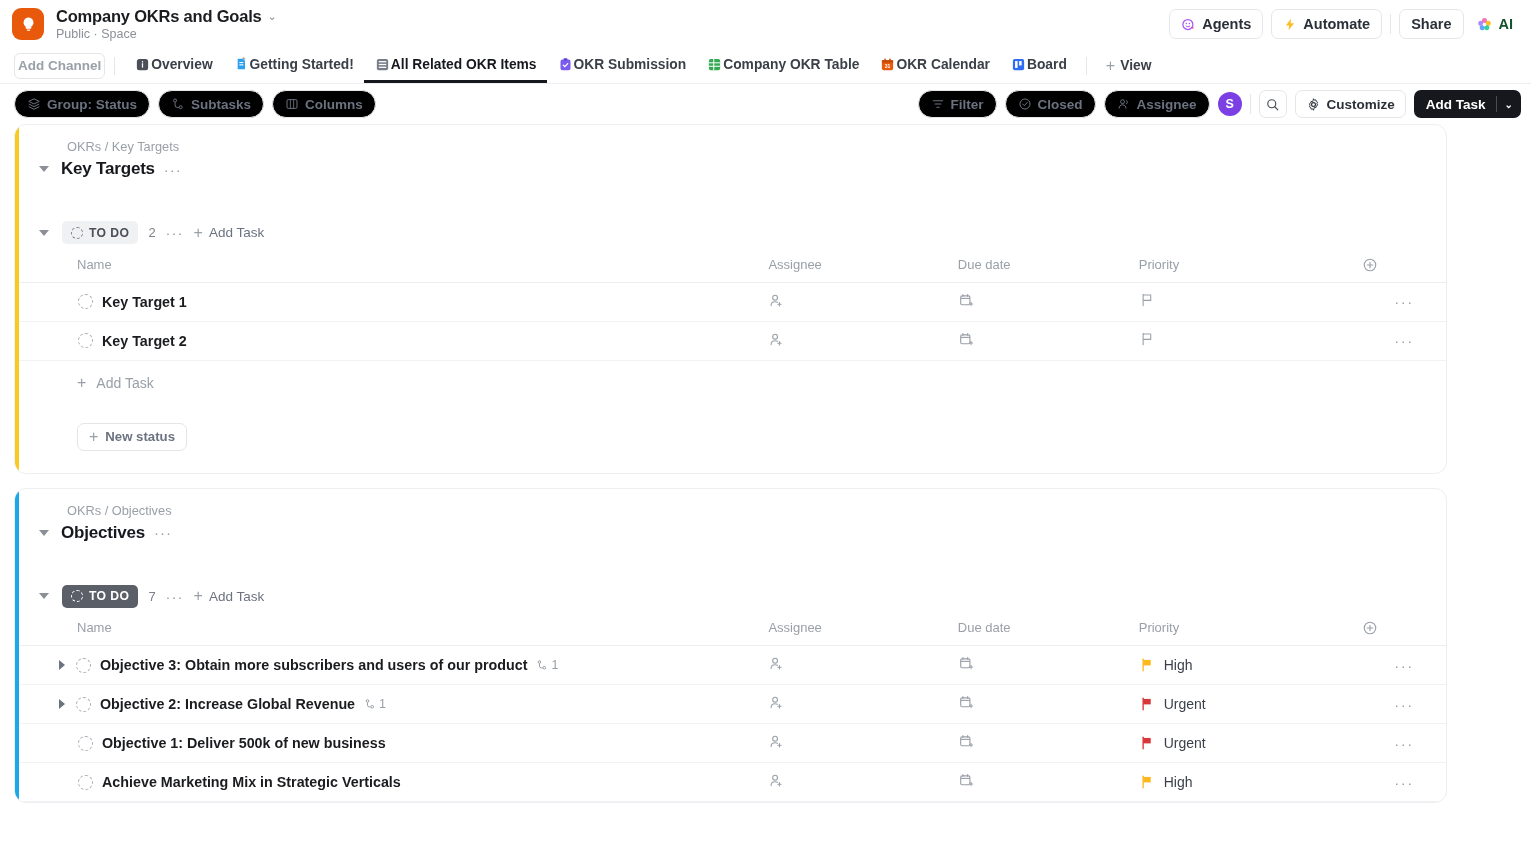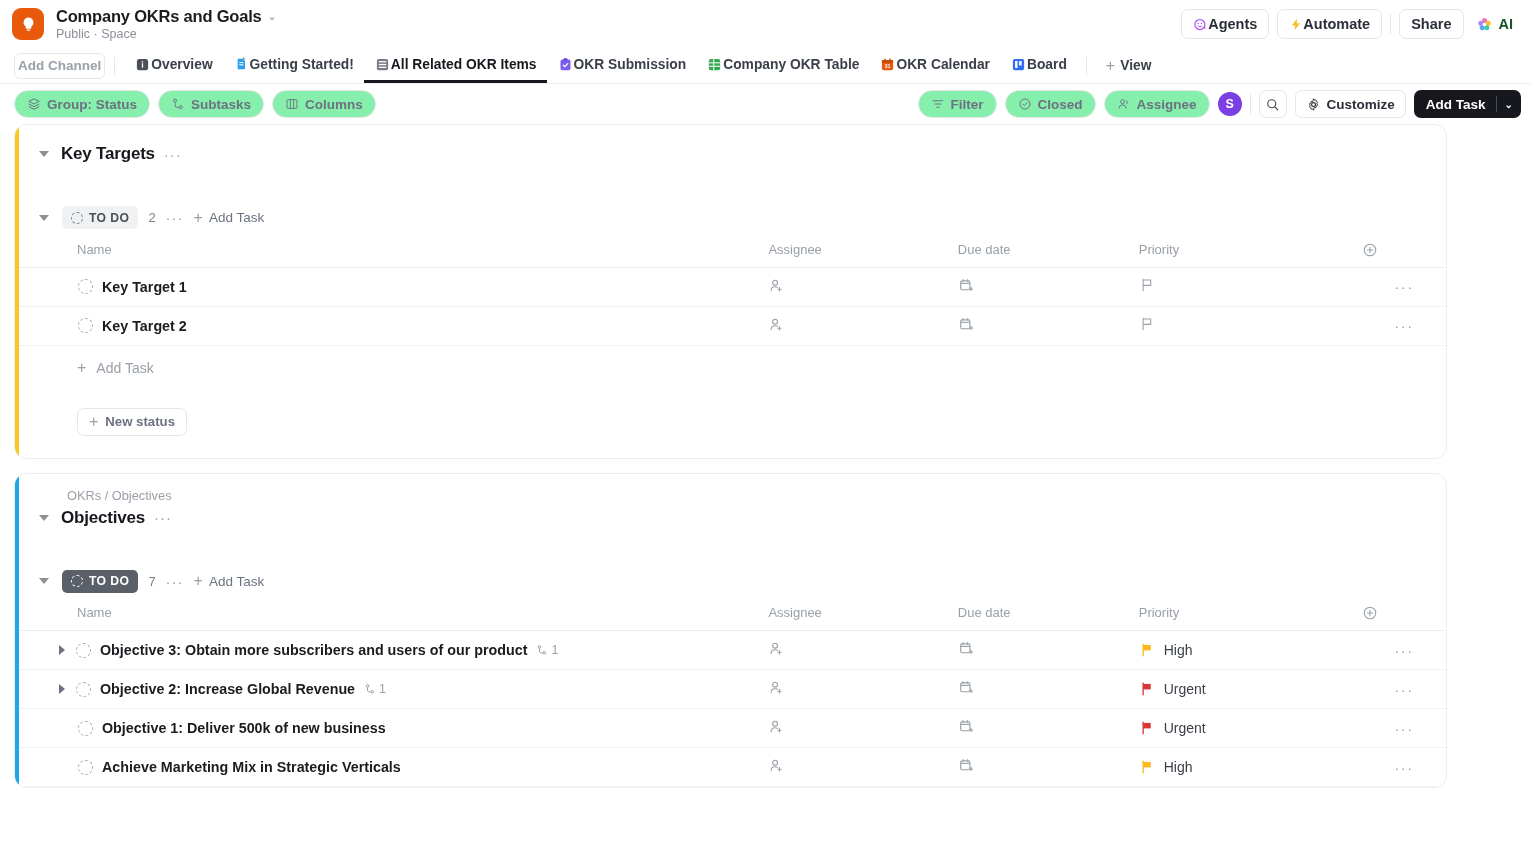--- a/index.html
+++ b/index.html
@@ -28,21 +28,21 @@
   }
   .title-block { margin-left: 12px; display: flex; flex-direction: column; justify-content: center; }
   .title-line { display: flex; align-items: center; gap: 6px; }
   .space-title { font-size: 16.5px; font-weight: bold; color: #1b1c1f; letter-spacing: -0.2px; }
   .caret-down { color: #8b8f96; font-size: 11px; line-height: 1; }
   .space-sub { font-size: 12.5px; color: #8b8f96; margin-top: 1px; }
 
   .topbar-right { margin-left: auto; display: flex; align-items: center; gap: 8px; padding-right: 2px; }
   .pill-btn {
     height: 30px;
-    display: flex; align-items: center; 
+    display: flex; align-items: center; gap: 6px;
     border: 1px solid #e4e6ea;
     border-radius: 7px;
     padding: 0 11px;
     font-size: 14.5px;
     font-weight: bold;
     color: #2b2f38;
     background: #fff;
     cursor: pointer;
     white-space: nowrap;
   }
@@ -90,21 +90,21 @@
     padding: 0 10px 0 14px;
     gap: 8px;
   }
   .round-pill {
     height: 28px;
     display: flex; align-items: center; gap: 6px;
     border: 1px solid #e4e6ea;
     border-radius: 16px;
     padding: 0 12px;
     font-size: 13.5px; font-weight: bold; color: #6b7280;
-    background: #86efac; cursor: pointer; white-space: nowrap;
+    background: #000000; cursor: pointer; white-space: nowrap;
   }
   .toolbar-right { margin-left: auto; display: flex; align-items: center; gap: 8px; }
   .avatar-s {
     width: 24px; height: 24px; border-radius: 50%;
     background: #7B3FE4; color: #fff;
     font-size: 12.5px; font-weight: bold;
     display: flex; align-items: center; justify-content: center;
     cursor: pointer; flex: none;
   }
   .icon-btn {
@@ -433,20 +433,21 @@
       <span class="chev">⌄</span>
     </div>
   </div>
 </div>
 
 <div class="scroll-area">
 
   <div class="card">
     <div class="accent" style="background:#F8C91F"></div>
     <div class="card-inner">
+      <div class="breadcrumb">OKRs / Key Targets</div>
       <div class="group-title-row">
         <span class="tri"></span>
         <span class="group-title">Key Targets</span>
         <span class="dots">···</span>
       </div>
 
       <div class="status-row">
         <span class="tri"></span>
         <span class="status-badge light">
           <span class="status-circle" style="width:12px;height:12px;border-color:#7c818a"></span>

